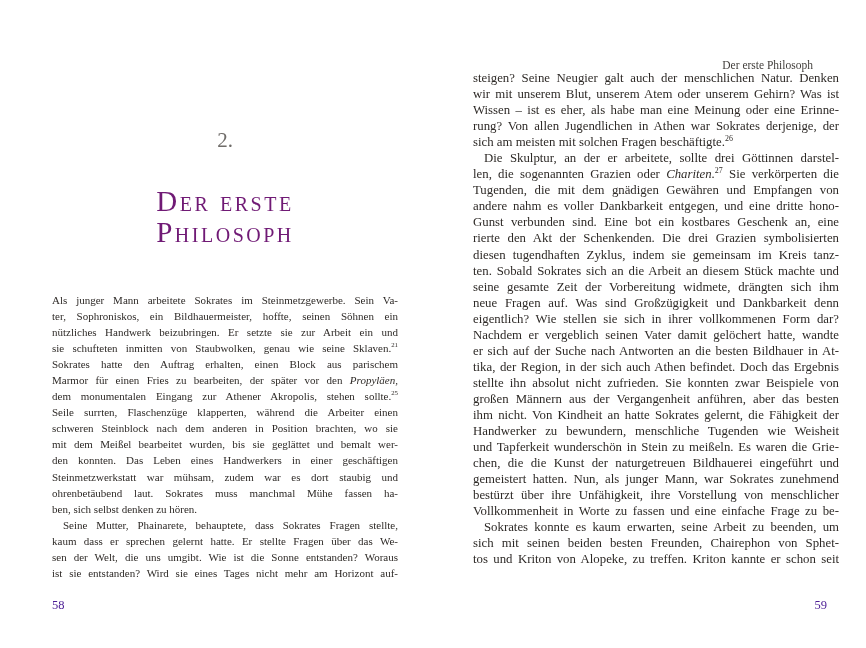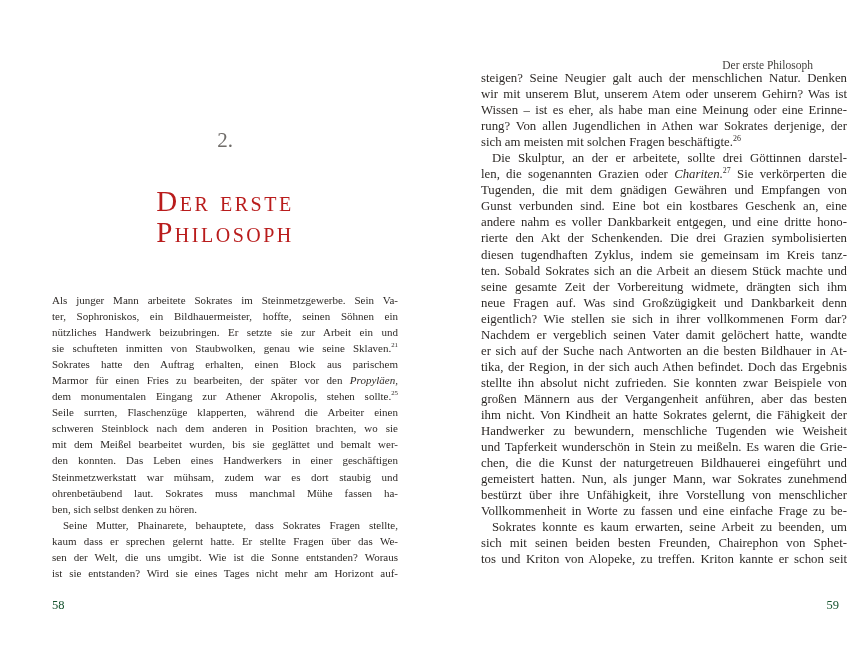--- a/index.html
+++ b/index.html
@@ -19,53 +19,53 @@
     position: absolute; top: 128px; left: 0; width: 100%;
     text-align: center;
     font-size: 21px; color: #6f6c69;
   }
   .chapter-title {
     position: absolute; top: 186px; left: 0; width: 100%;
     text-align: center;
     font-variant: small-caps;
     font-size: 29px; line-height: 31px;
     letter-spacing: 2.5px;
-    color: #b91c1c;
+    color: #701a75;
   }
 
   .running-header {
     position: absolute; top: 37px; right: 26px;
     font-size: 11.5px; color: #403d3a; margin-top: 22px;
   }
 
   .body-text {
     position: absolute; left: 0;
     color: #2e2a27;
     text-justify: inter-word;
   }
   .body-left  { top: 292px; width: 346px; font-size: 11px; line-height: 16.05px; }
-  .body-right { top: 70px;  width: 366px; font-size: 12.8px; line-height: 16.05px; margin-left: 8px; }
+  .body-right { top: 70px;  width: 366px; font-size: 12.8px; line-height: 16.05px; }
 
   .line { text-align: justify; text-align-last: justify; }
   .line.last { text-align-last: left; }
   .para.indent .line:first-child { text-indent: 11px; }
 
   .body-text i { font-style: italic; font-family: Liberation Serif, serif; }
   .body-text sup {
     font-size: 0.62em;
     vertical-align: super;
     line-height: 0;
   }
 
   .page-number {
     position: absolute; top: 598px;
-    font-size: 12.5px; color: #14532d;
+    font-size: 12.5px; color: #4c1d95;
   }
   .page-number.left  { left: 0; }
-  .page-number.right { right: 0; text-align: left; }
+  .page-number.right { right: 12px; text-align: left; }
 </style>
 </head>
 <body>
 
 <div class="book">
 
   <div class="page-left">
     <div class="chapter-number">2.</div>
     <div class="chapter-title">
       <div>Der erste</div>
@@ -105,22 +105,22 @@
           <div class="line">steigen? Seine Neugier galt auch der menschlichen Natur. Denken</div>
           <div class="line">wir mit unserem Blut, unserem Atem oder unserem Gehirn? Was ist</div>
           <div class="line">Wissen – ist es eher, als habe man eine Meinung oder eine Erinne-</div>
           <div class="line">rung? Von allen Jugendlichen in Athen war Sokrates derjenige, der</div>
           <div class="line last">sich am meisten mit solchen Fragen beschäftigte.<sup>26</sup></div>
         </div>
         <div class="para indent">
           <div class="line">Die Skulptur, an der er arbeitete, sollte drei Göttinnen darstel-</div>
           <div class="line">len, die sogenannten Grazien oder <i>Chariten.</i><sup>27</sup> Sie verkörperten die</div>
           <div class="line">Tugenden, die mit dem gnädigen Gewähren und Empfangen von</div>
+          <div class="line">andere nahm es voller Dankbarkeit entgegen, und eine dritte hono-</div>
           <div class="line">Gunst verbunden sind. Eine bot ein kostbares Geschenk an, eine</div>
-          <div class="line">andere nahm es voller Dankbarkeit entgegen, und eine dritte hono-</div>
           <div class="line">rierte den Akt der Schenkenden. Die drei Grazien symbolisierten</div>
           <div class="line">diesen tugendhaften Zyklus, indem sie gemeinsam im Kreis tanz-</div>
           <div class="line">ten. Sobald Sokrates sich an die Arbeit an diesem Stück machte und</div>
           <div class="line">seine gesamte Zeit der Vorbereitung widmete, drängten sich ihm</div>
           <div class="line">neue Fragen auf. Was sind Großzügigkeit und Dankbarkeit denn</div>
           <div class="line">eigentlich? Wie stellen sie sich in ihrer vollkommenen Form dar?</div>
           <div class="line">Nachdem er vergeblich seinen Vater damit gelöchert hatte, wandte</div>
           <div class="line">er sich auf der Suche nach Antworten an die besten Bildhauer in At-</div>
           <div class="line">tika, der Region, in der sich auch Athen befindet. Doch das Ergebnis</div>
           <div class="line">stellte ihn absolut nicht zufrieden. Sie konnten zwar Beispiele von</div>

